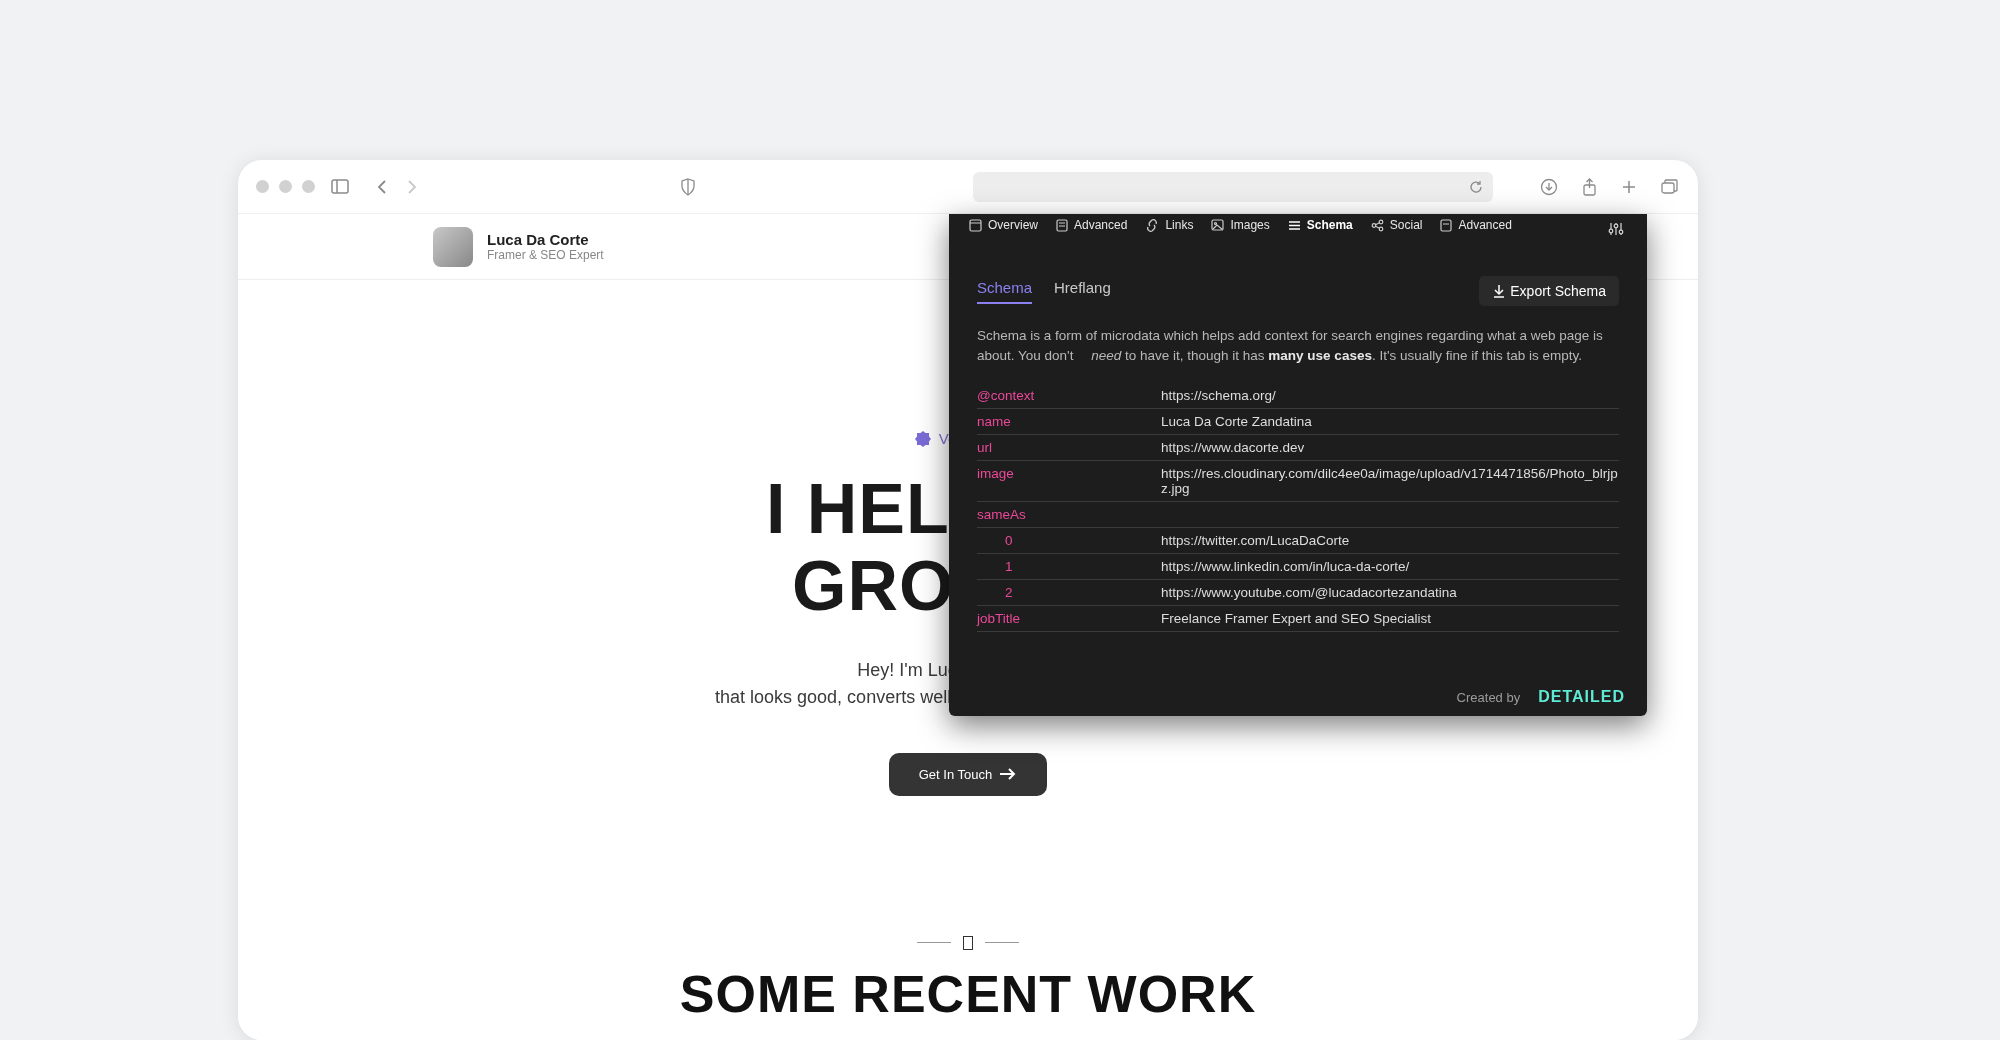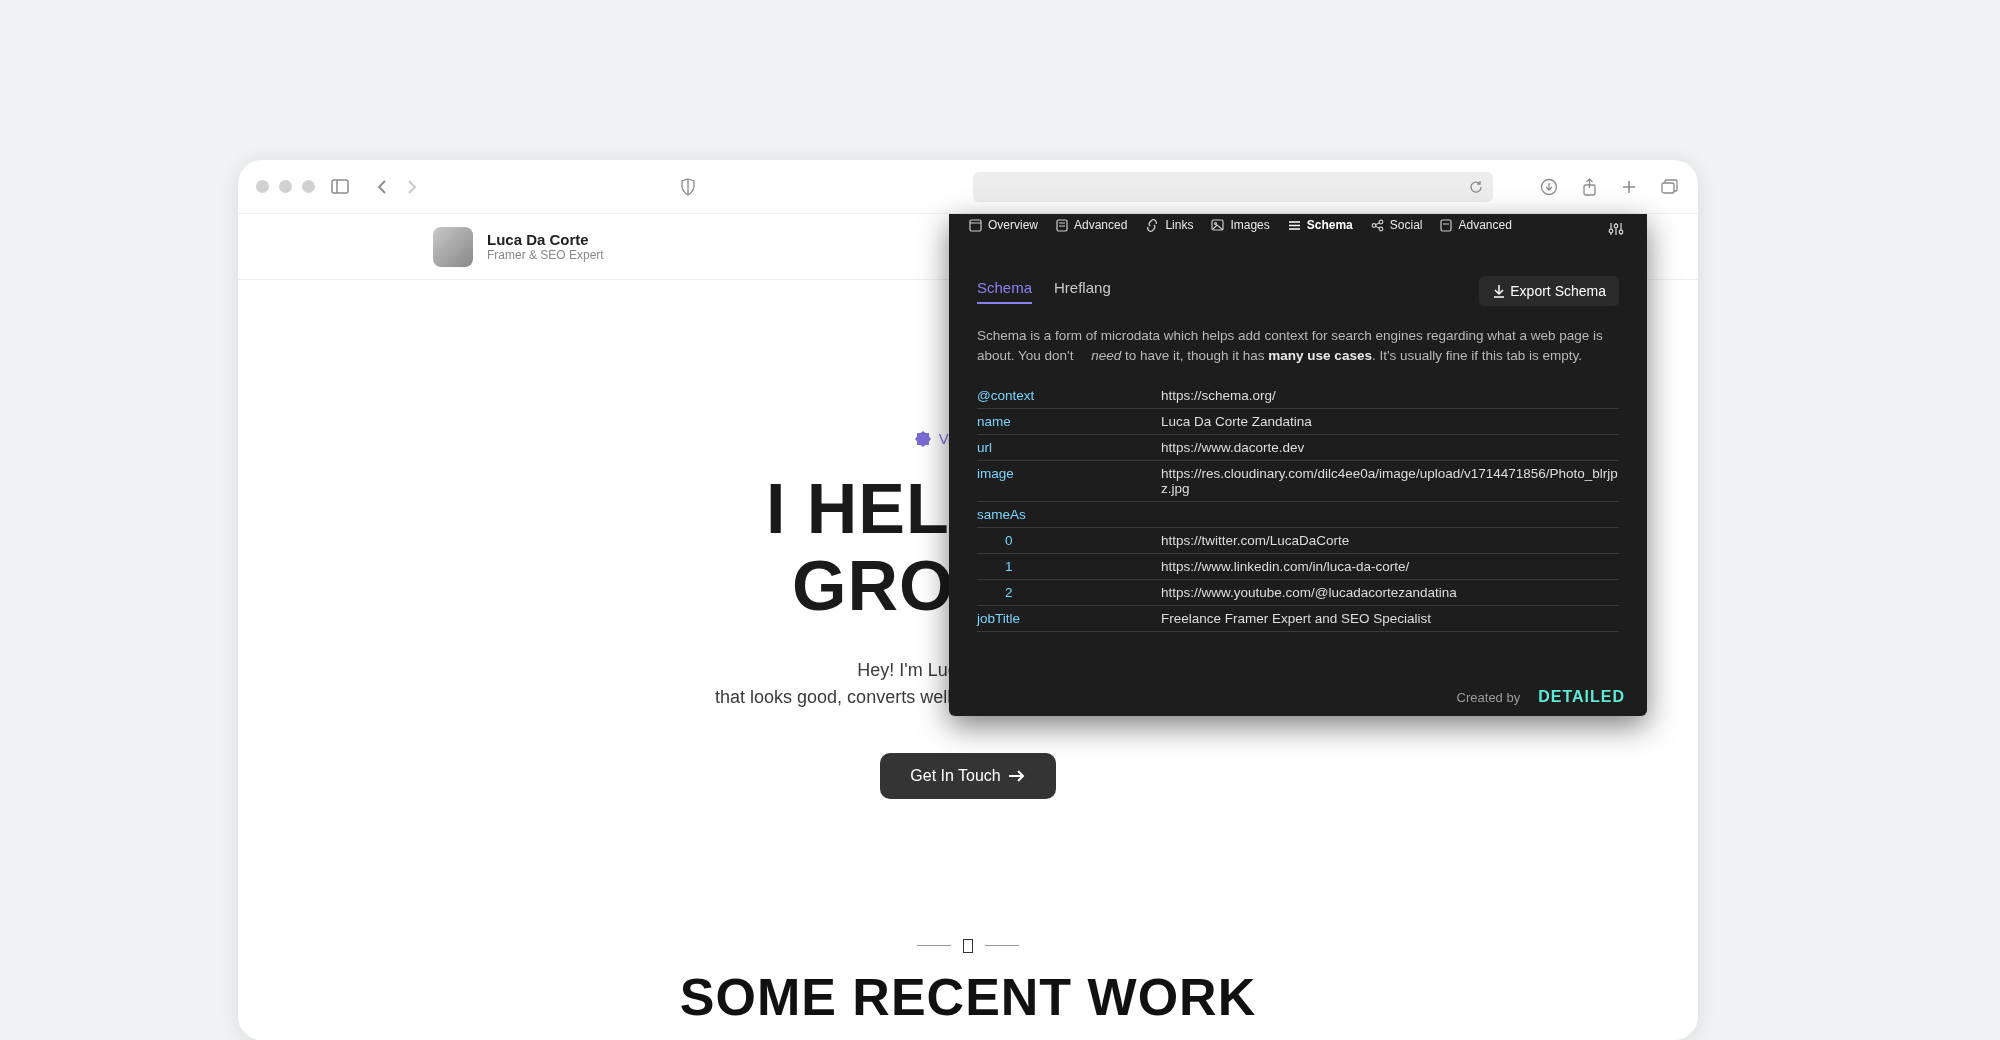--- a/index.html
+++ b/index.html
@@ -83,21 +83,21 @@
   font-size: 70px; font-weight: 800; letter-spacing: 1px;
   color: #1a1a1a; line-height: 1.1; margin-top: 20px;
 }
 .hero-sub {
   font-size: 18px; color: #3a3a3a; margin-top: 32px; line-height: 1.5;
 }
 .cta {
   display: inline-flex; align-items: center; gap: 7px;
   background: #343434; color: #fff;
   padding: 14px 30px; border-radius: 10px;
-  font-size: 16px; margin-top: 42px;
+  font-size: 13px; margin-top: 42px;
   border: none; cursor: pointer;
 }
 .divider-section {
   margin-top: 140px;
   display: flex; justify-content: center; align-items: center; gap: 12px;
 }
 .divider-line { width: 34px; height: 1px; background: #999; }
 .divider-diamond {
   width: 10px; height: 14px; border: 1px solid #333;
 }
@@ -139,21 +139,21 @@
 .ext-desc {
   padding: 8px 28px 16px; font-size: 13.5px; color: #b8b8b8; line-height: 1.5;
 }
 .ext-desc em { font-style: italic; margin-left: 14px; }
 .ext-desc strong { color: #e8e8e8; font-weight: 600; }
 .schema-table { padding: 0 28px; }
 .schema-row {
   display: flex; border-bottom: 1px solid #3a3a3a;
   padding: 5px 0; font-size: 13.5px;
 }
-.schema-key { width: 184px; color: #7dd3fc; flex-shrink: 0; }
+.schema-key { width: 184px; color: #ec4899; flex-shrink: 0; }
 .schema-key.indent { padding-left: 28px; }
 .schema-val { color: #ddd; word-break: break-all; }
 .ext-footer {
   position: absolute; bottom: 0; right: 0; left: 0;
   padding: 10px 22px;
   display: flex; justify-content: flex-end; align-items: center; gap: 18px;
   font-size: 13px; color: #9b9b9b;
 }
 .detailed-logo { color: #5eead4; font-weight: 800; letter-spacing: 1px; font-size: 16px; }
 .settings-icon { margin-left: auto; }

